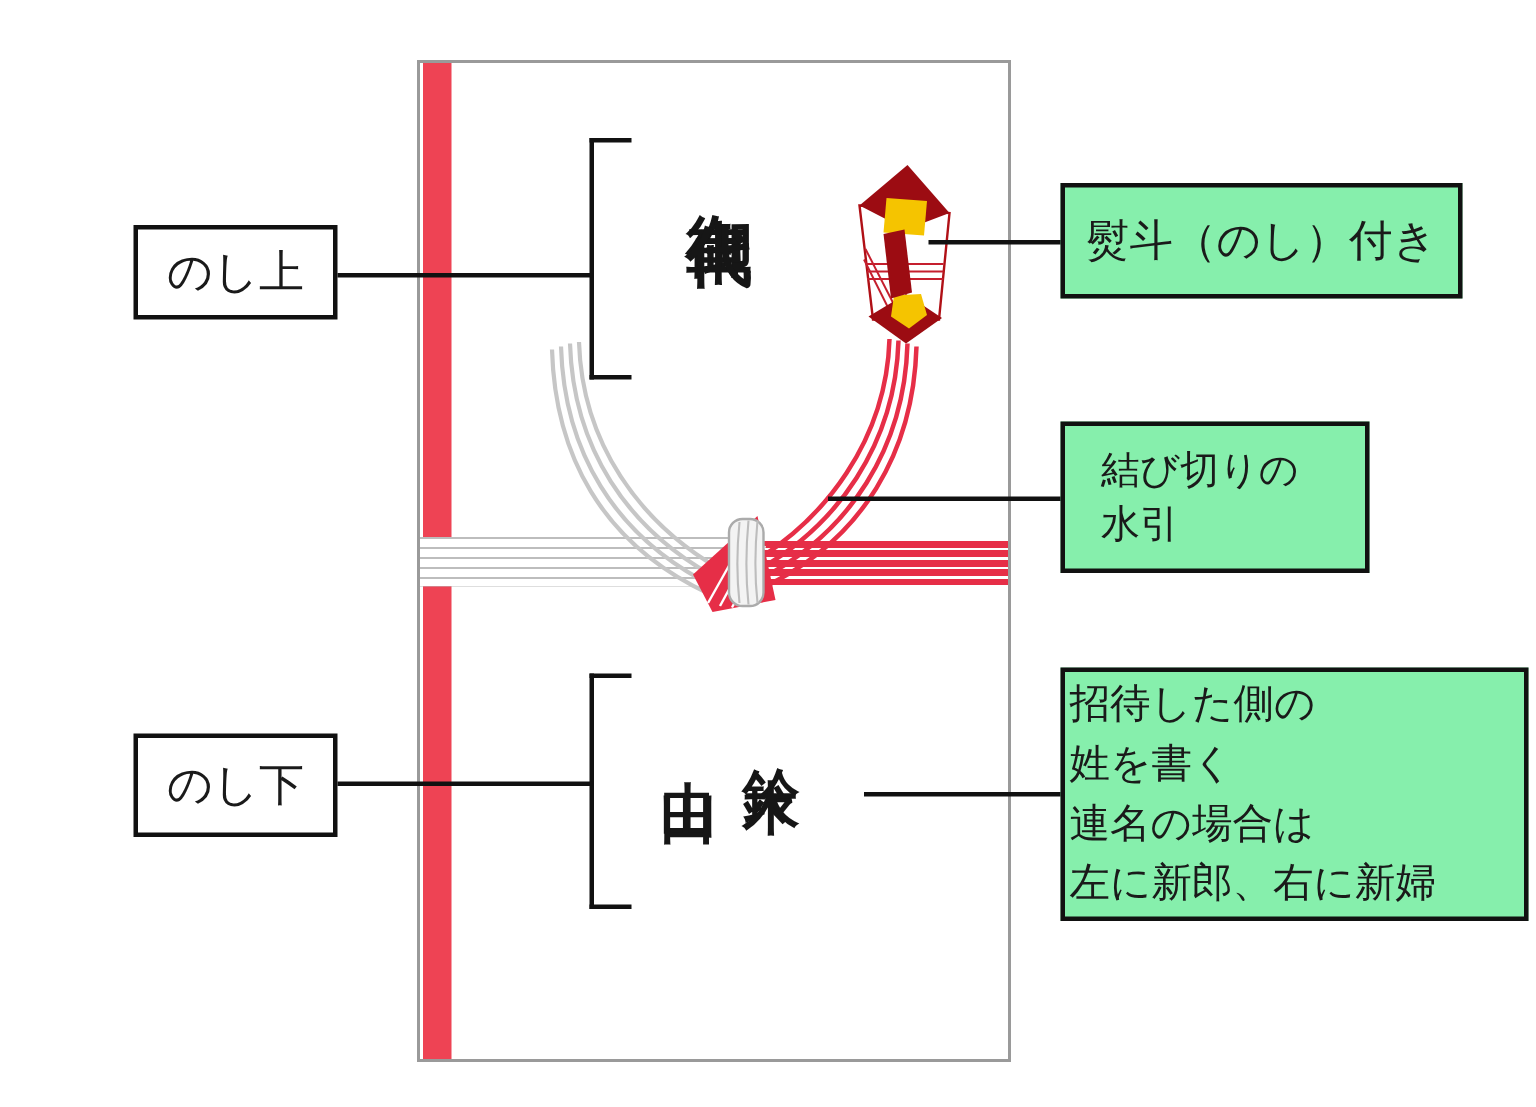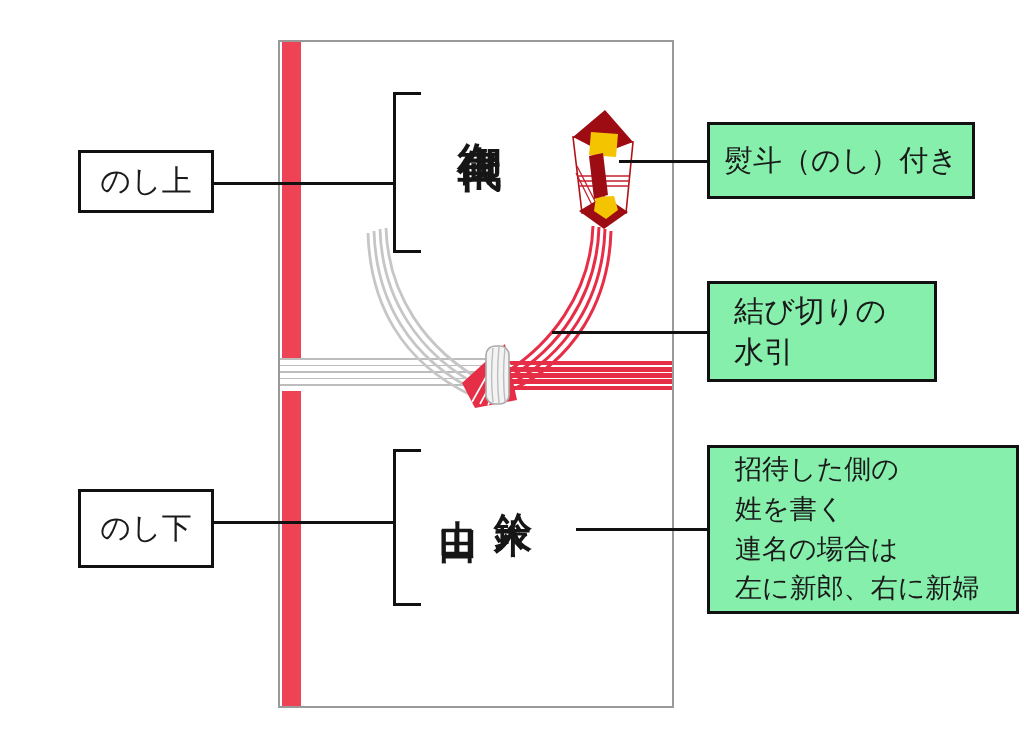--- a/index.html
+++ b/index.html
@@ -20,29 +20,29 @@
   .cline{background:#111111;height:3px;}
 
   
   .bracket{width:28px;border-left:3px solid #111;border-top:3px solid #111;
            border-bottom:3px solid #111;box-sizing:border-box;background:transparent;}
   .bracket-top{left:393px;top:92px;height:161px;}
   .bracket-bottom{left:393px;top:449px;height:157px;}
 
   
   .box{box-sizing:border-box;border:3px solid #111111;display:flex;align-items:center;}
-  .box-white{background:#ffffff;justify-content:center;font-size:30px;}
+  .box-white{background:#ffffff;justify-content:center;font-size:30px;margin-left:11px;}
   .box-blue{background:#86efac;}
   .box-noshi-attached{left:707px;top:122px;width:268px;height:77px;justify-content:center;font-size:29px;}
-  .box-mizuhiki{left:707px;top:281px;width:230px;height:101px;padding-left:24px;font-size:30px;line-height:1.35;}
-  .box-note{left:707px;top:445px;width:312px;height:169px;padding-left:25px;font-size:27px;line-height:1.48;}
+  .box-mizuhiki{left:707px;top:281px;width:206px;height:101px;padding-left:24px;font-size:26px;line-height:1.35;}
+  .box-note{left:707px;top:445px;width:312px;height:169px;padding-left:3px;font-size:27px;line-height:1.48;}
   .ml{white-space:pre-line;}
 
   .box-noshi-ue{left:78px;top:150px;width:136px;height:63px;}
-  .box-noshi-shita{left:78px;top:489px;width:136px;height:79px;}
+  .box-noshi-shita{left:78px;top:489px;width:136px;height:69px;}
 
   
   .vtext{writing-mode:vertical-rl;text-orientation:upright;
          font-family:"Liberation Serif","DejaVu Serif",serif;font-weight:700;color:#161616;}
   .omote{left:450px;top:107px;font-size:44px;letter-spacing:4px;}
   .name{font-size:38px;letter-spacing:8px;}
   .name-right{left:487px;top:481px;}
   .name-left{left:432px;top:490px;}
 
   svg{display:block;}

